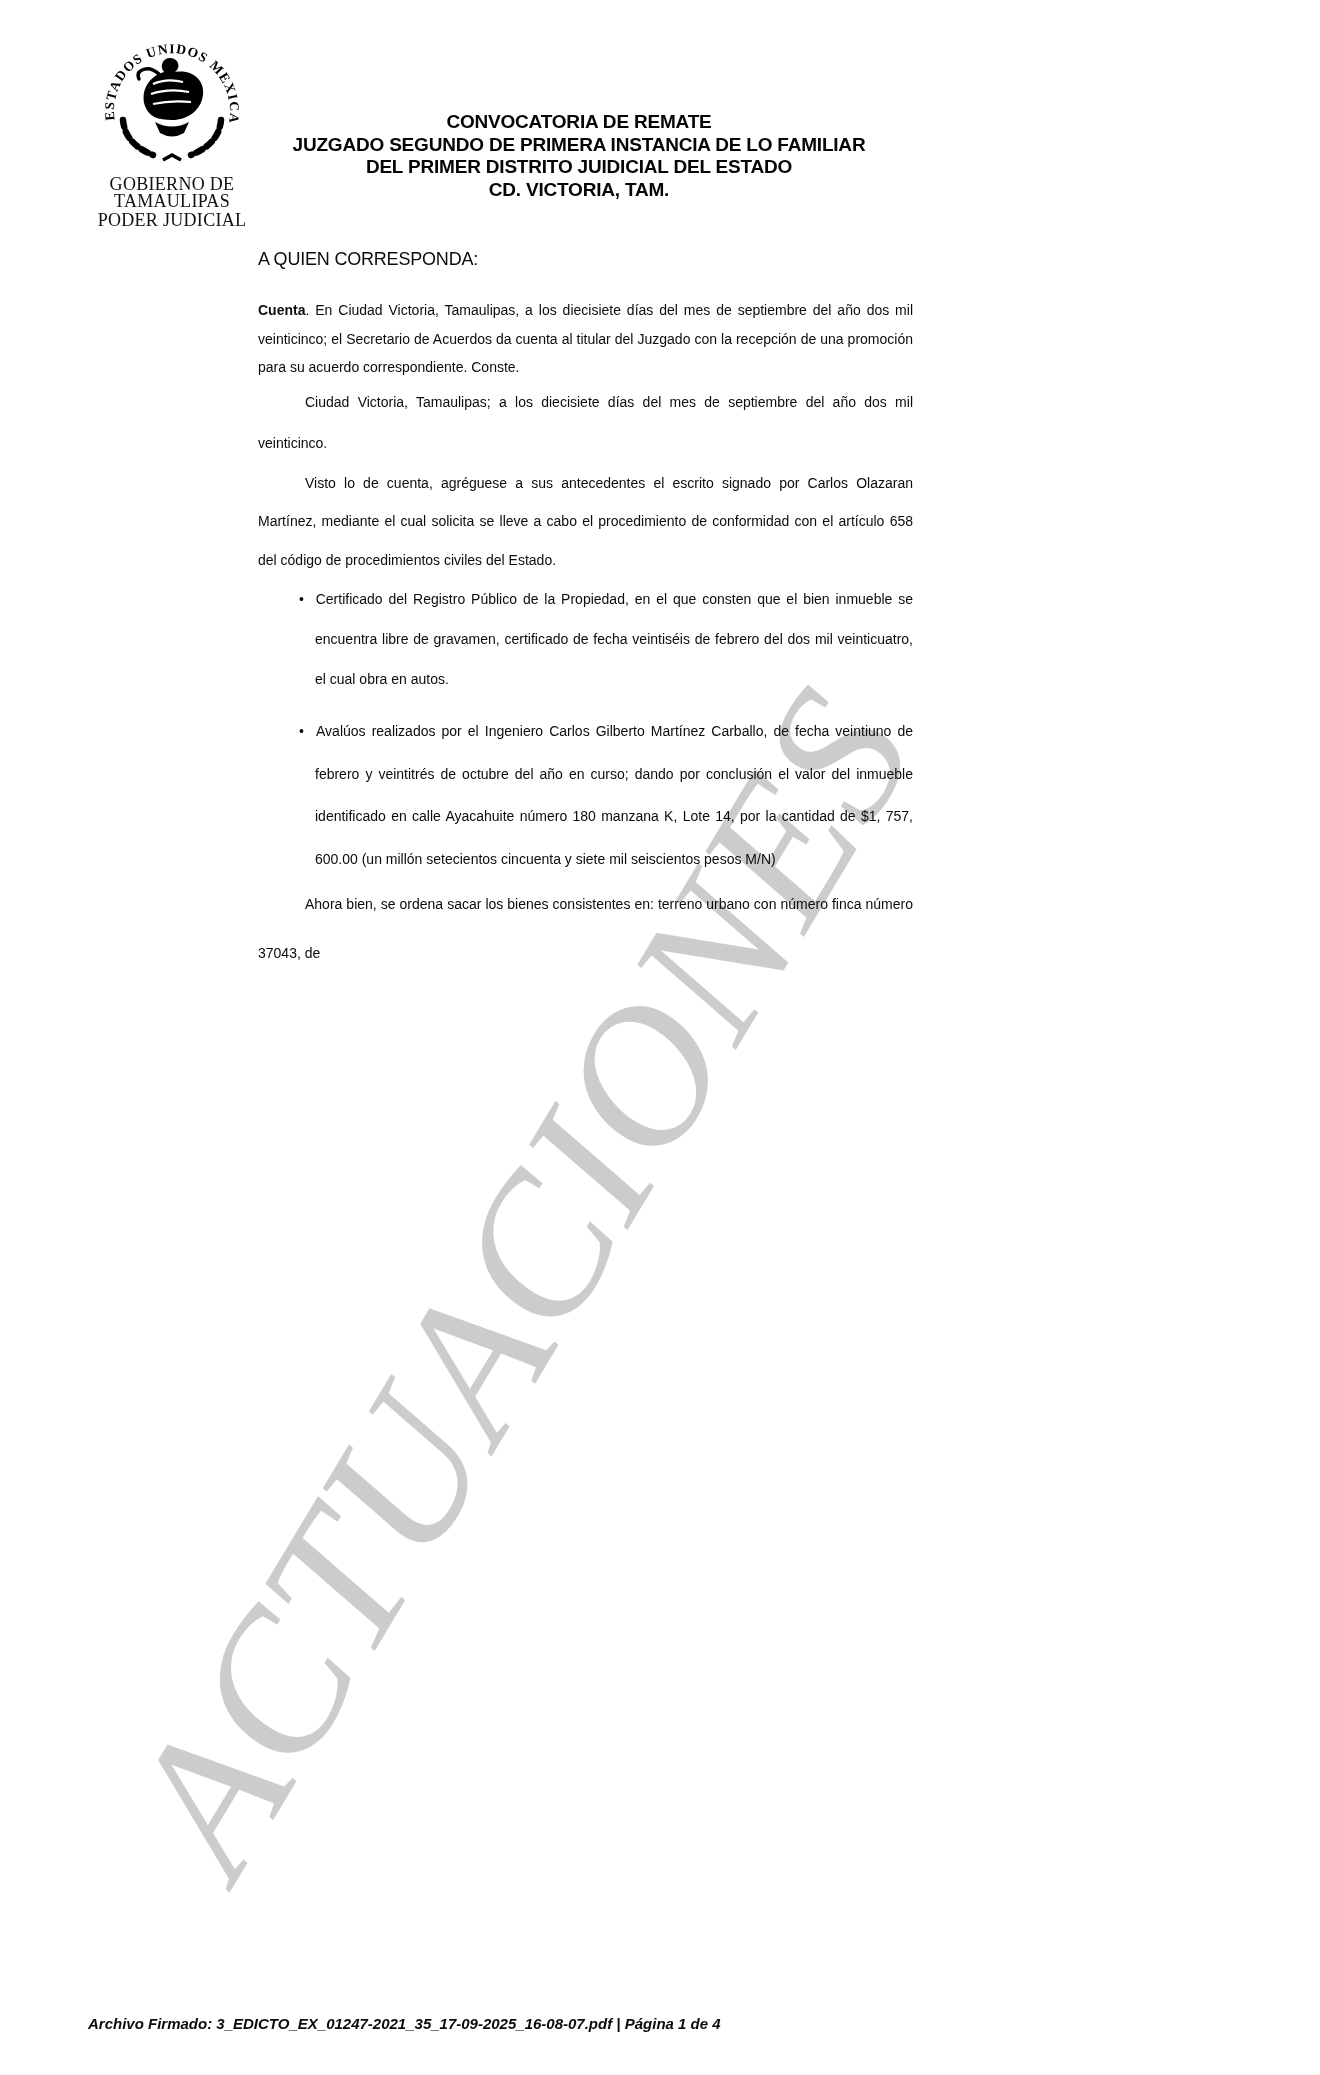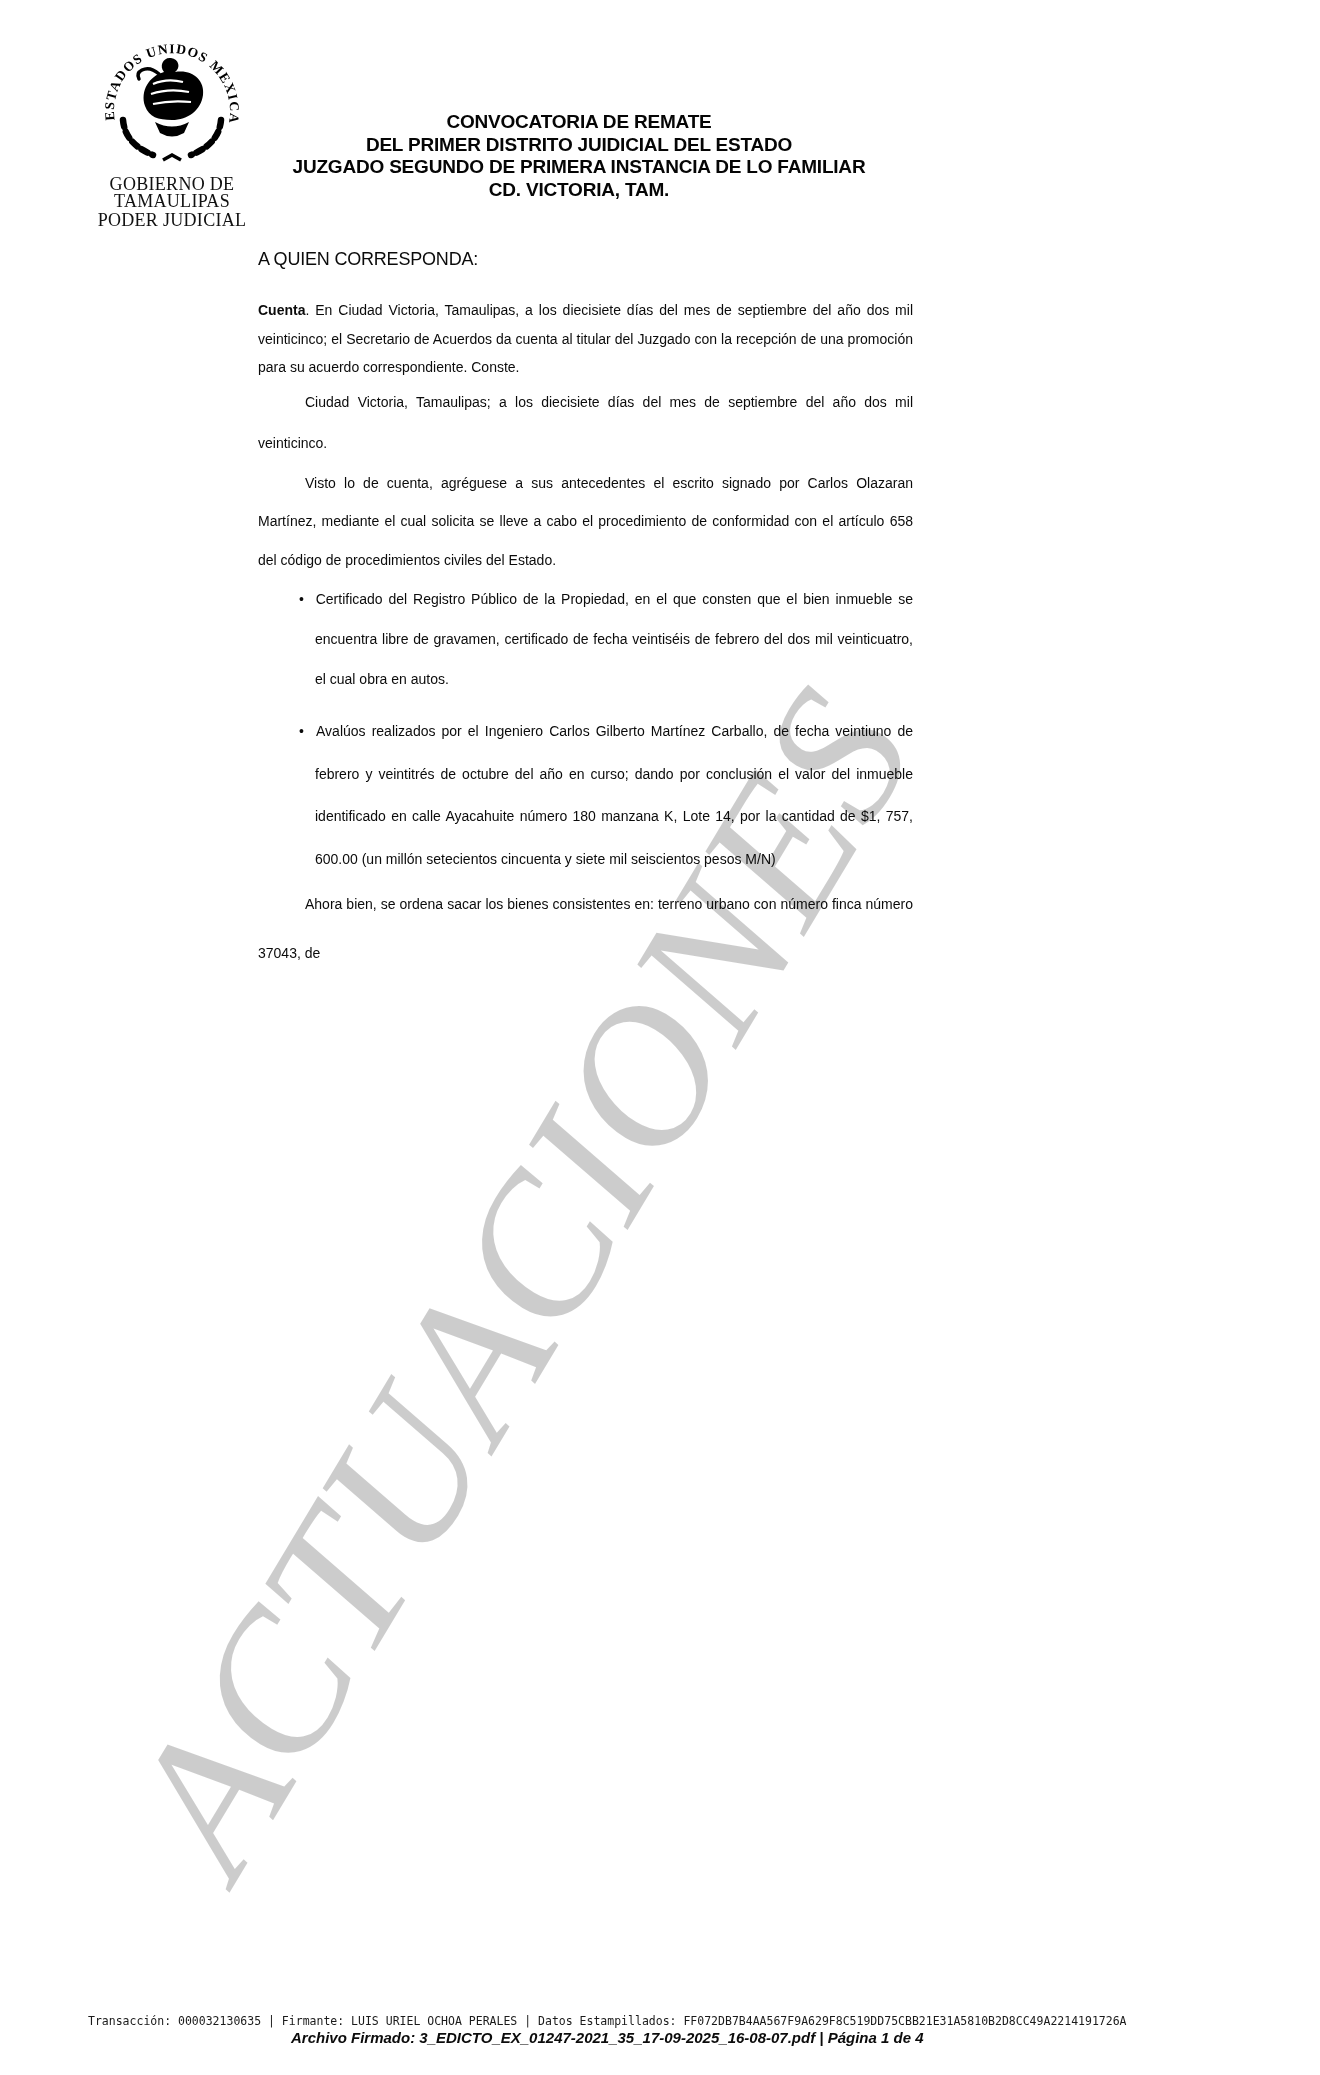--- a/index.html
+++ b/index.html
@@ -92,22 +92,22 @@
     <path d="M124,96 Q122,120 94,131" stroke="#000" stroke-width="6.5" fill="none" stroke-dasharray="7 5" stroke-linecap="round"></path>
 
     <path d="M66,136 L75,131 L84,136" stroke="#000" stroke-width="3.5" fill="none"></path>
   </svg>
   <div class="seal-caption">GOBIERNO DE TAMAULIPAS</div>
   <div class="seal-caption">PODER JUDICIAL</div>
 </div>
 
 <div class="title-block">
   <div class="t-line">CONVOCATORIA DE REMATE</div>
+  <div class="t-line">JUZGADO SEGUNDO DE PRIMERA INSTANCIA DE LO FAMILIAR</div>
   <div class="t-line">DEL PRIMER DISTRITO JUIDICIAL DEL ESTADO</div>
-  <div class="t-line">JUZGADO SEGUNDO DE PRIMERA INSTANCIA DE LO FAMILIAR</div>
   <div class="t-line">CD. VICTORIA, TAM.</div>
 </div>
 
 <div class="salutation">A QUIEN CORRESPONDA:</div>
 
 <div class="doc-body">
   <p class="para-cuenta"><span class="lead">Cuenta</span><span>. En Ciudad Victoria, Tamaulipas, a los diecisiete días del mes de septiembre del año dos mil veinticinco; el Secretario de Acuerdos da cuenta al titular del Juzgado con la recepción de una promoción para su acuerdo correspondiente. Conste.</span></p>
 
   <p class="para-date">Ciudad Victoria, Tamaulipas; a los diecisiete días del mes de septiembre del año dos mil veinticinco.</p>
 
@@ -115,15 +115,14 @@
 
 
   <p class="bullet-item">Certificado del Registro Público de la Propiedad, en el que consten que el bien inmueble se encuentra libre de gravamen, certificado de fecha veintiséis de febrero del dos mil veinticuatro, el cual obra en autos.</p>
 
   <p class="bullet-item second">Avalúos realizados por el Ingeniero Carlos Gilberto Martínez Carballo, de fecha veintiuno de febrero y veintitrés de octubre del año en curso; dando por conclusión el valor del inmueble identificado en calle Ayacahuite número 180 manzana K, Lote 14, por la cantidad de $1, 757, 600.00 (un millón setecientos cincuenta y siete mil seiscientos pesos M/N)</p>
 
   <p class="para-ahora">Ahora bien, se ordena sacar los bienes consistentes en: terreno urbano con número finca número 37043, de</p>
 </div>
 
 <div class="footer">
-  <div class="footer-meta">Transacción: 000032130635 | Firmante: LUIS URIEL OCHOA PERALES | Datos Estampillados: FF072DB7B4AA567F9A629F8C519DD75CBB21E31A5810B2D8CC49A2214191726A</div>
   <div class="footer-file">Archivo Firmado: 3_EDICTO_EX_01247-2021_35_17-09-2025_16-08-07.pdf | Página 1 de 4</div>
 </div>
 
 </body></html>

